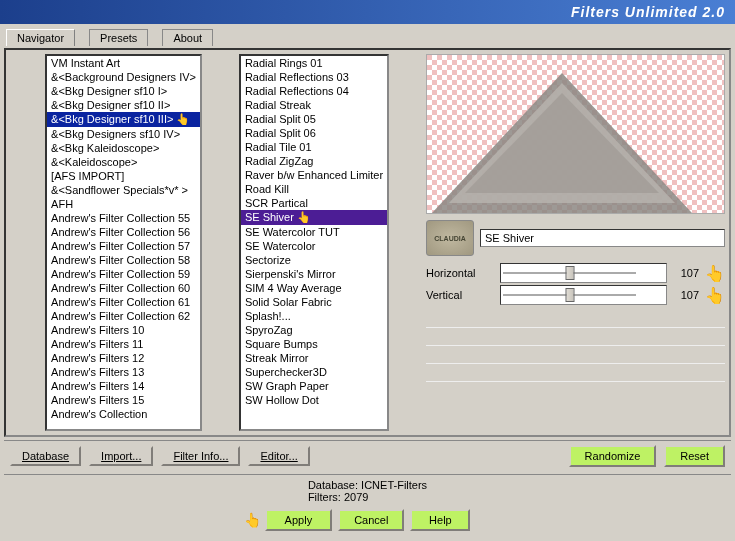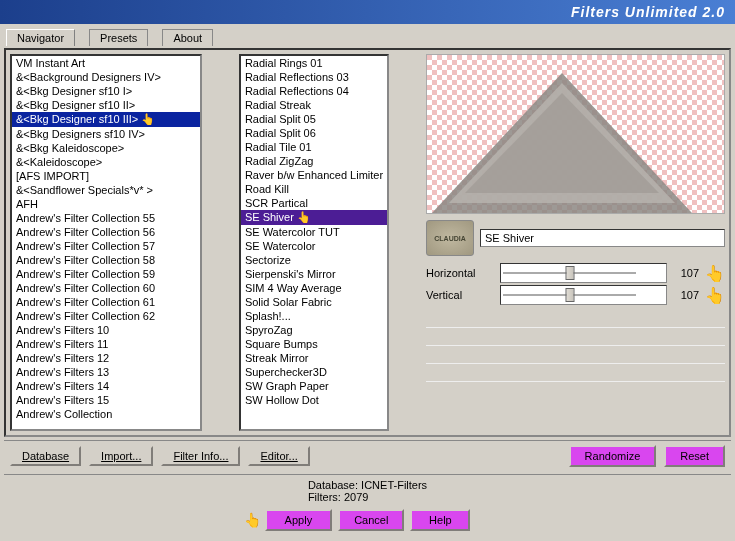--- a/index.html
+++ b/index.html
@@ -65,20 +65,21 @@
       padding: 4px;
       gap: 4px;
       min-height: 0;
     }
 
     .left-panel {
       width: 192px;
       display: flex;
       flex-direction: column;
       gap: 0;
+      align-items: flex-end;
     }
 
     .list-box {
       flex: 1;
       border: 2px inset #888;
       background: white;
       overflow-y: scroll;
       overflow-x: hidden;
       min-height: 0;
     }
@@ -261,21 +262,21 @@
 
     .action-right {
       display: flex;
       gap: 6px;
       align-items: center;
     }
 
     .action-btn {
       padding: 3px 14px;
       font-size: 11px;
-      background: #d946ef;
+      background: #bef264;
       border: 2px outset #d4d0c8;
       cursor: pointer;
       min-width: 60px;
     }
 
     .action-btn.apply-btn {
       position: relative;
     }
 
     .apply-hand {

